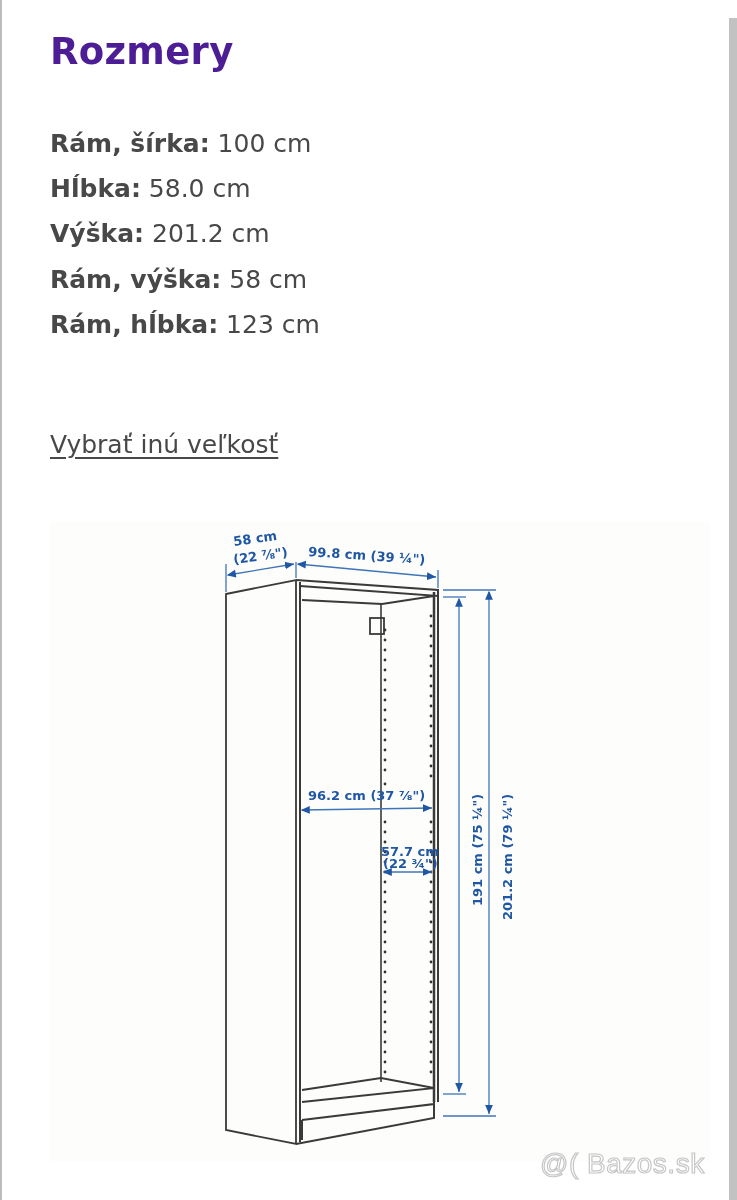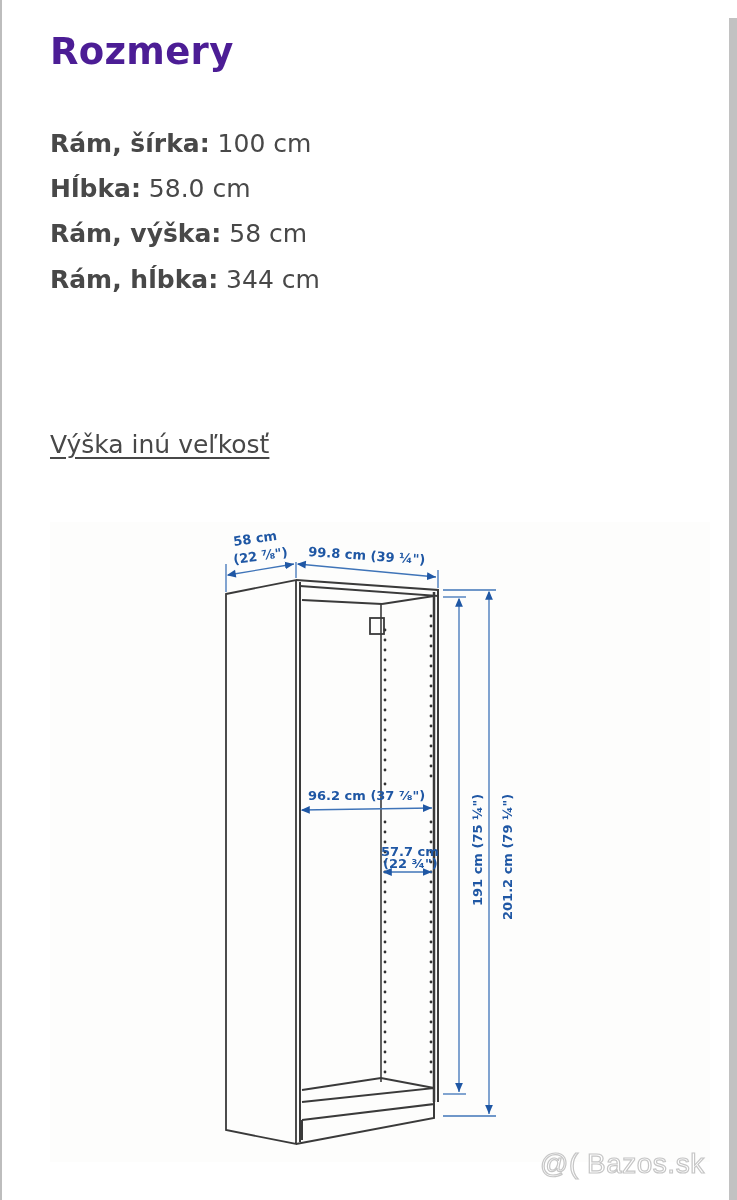--- a/index.html
+++ b/index.html
@@ -38,25 +38,26 @@
 <body>
 
 <div class="left-edge"></div>
 
 <div class="content">
   <h1>Rozmery</h1>
 
   <ul class="specs">
     <li><span class="lbl">Rám, šírka:</span> <span class="val">100 cm</span></li>
     <li><span class="lbl">Hĺbka:</span> <span class="val">58.0 cm</span></li>
+    <li><span class="lbl">Výška:</span> <span class="val">201.2 cm</span></li>
     <li><span class="lbl">Rám, výška:</span> <span class="val">58 cm</span></li>
-    <li><span class="lbl">Rám, hĺbka:</span> <span class="val">344 cm</span></li>
+    <li><span class="lbl">Rám, hĺbka:</span> <span class="val">123 cm</span></li>
   </ul>
 
-  <a class="link">Výška inú veľkosť</a>
+  <a class="link">Vybrať inú veľkosť</a>
 </div>
 
 <div class="diagram">
   <svg width="660" height="640" viewBox="0 0 660 640" xmlns="http://www.w3.org/2000/svg">
     <defs>
       <marker id="ar" markerWidth="8" markerHeight="8" refX="7" refY="4" orient="auto">
         <path d="M0,1 L7,4 L0,7 Z" fill="#1f57a4"></path>
       </marker>
       <marker id="al" markerWidth="8" markerHeight="8" refX="1" refY="4" orient="auto">
         <path d="M7,1 L0,4 L7,7 Z" fill="#1f57a4"></path>

